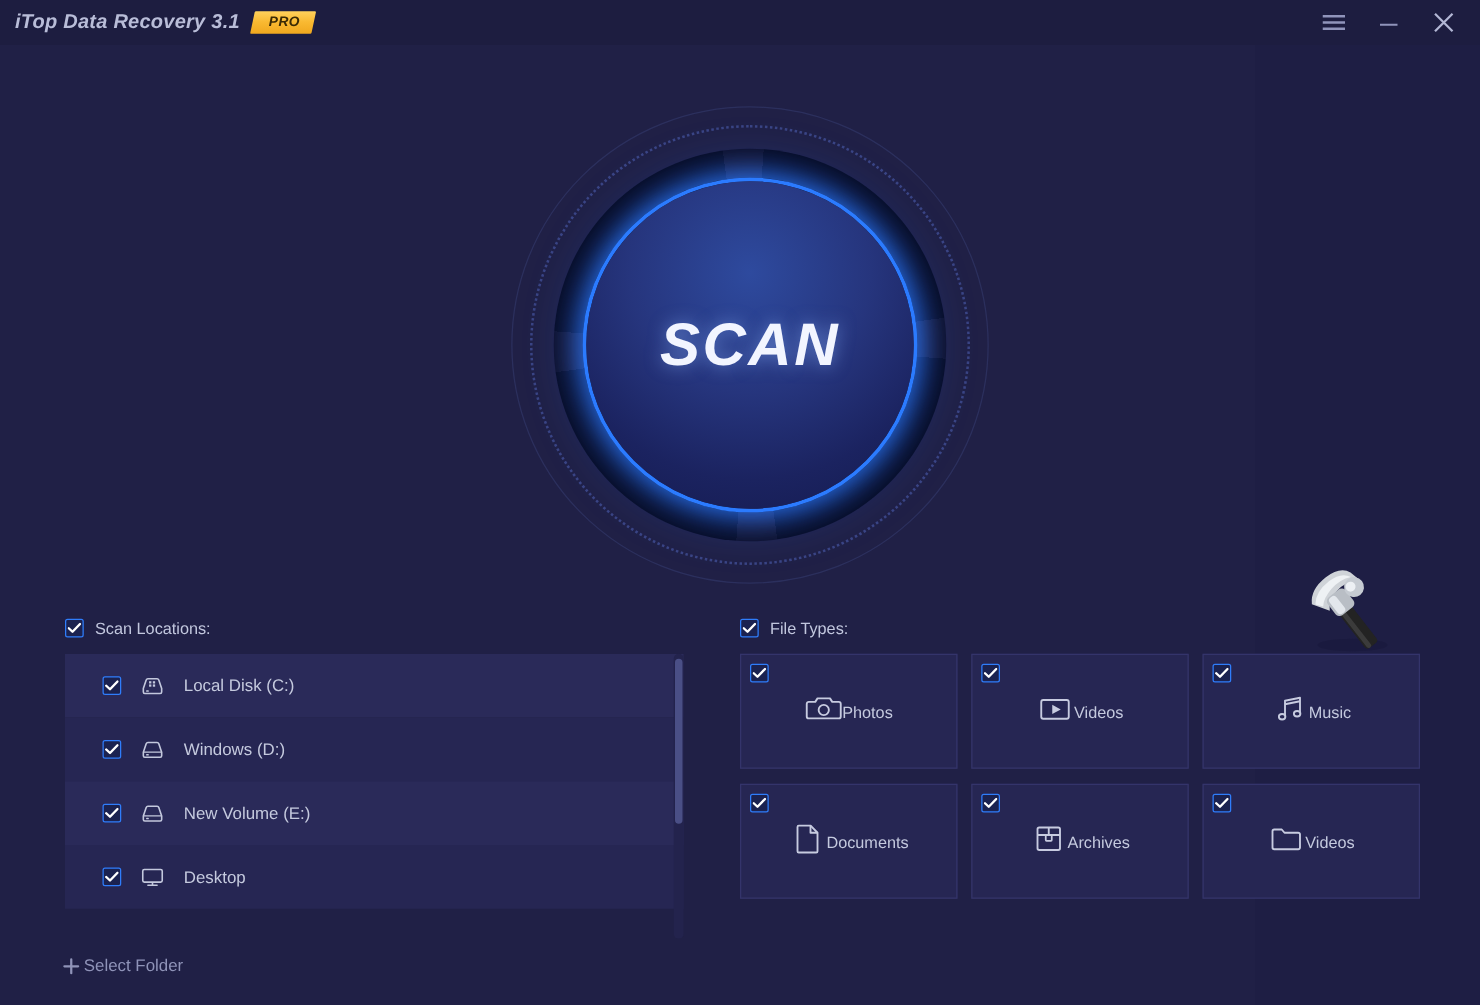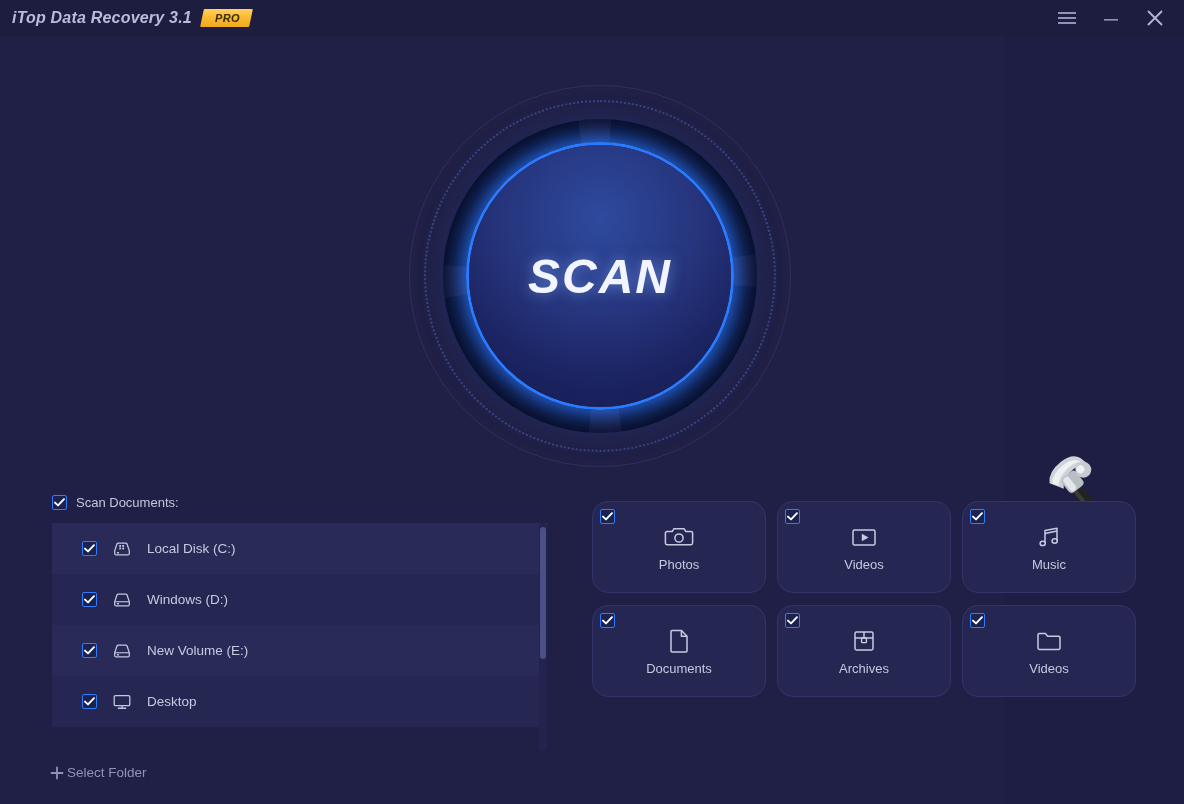--- a/index.html
+++ b/index.html
@@ -213,22 +213,22 @@
     margin-top: 10px;
     display: grid;
     grid-template-columns: repeat(3, 174px);
     grid-template-rows: 92px 92px;
     gap: 12px 11px;
   }
   .ft-card {
     position: relative;
     background: #262653;
     border: 1px solid #34346b;
-    border-radius: 16px;
-    display: flex; flex-direction: column;
+    border-radius: 0;
+    display: flex; flex-direction: row;
     align-items: center; justify-content: center;
     cursor: pointer;
   }
   .ft-card .cb { position: absolute; left: 7px; top: 7px; }
   .ft-icon { width: 30px; height: 30px; margin-bottom: 5px; display:block; }
   .ft-label { font-size: 13px; color: #c4c9de; }
 </style>
 </head>
 <body>
 
@@ -290,21 +290,21 @@
 
   <div class="lower">
 
     <div class="locations">
       <div class="section-head">
         <div class="cb">
           <svg width="11" height="9" viewBox="0 0 11 9">
               <path d="M1 4.6 L4 7.4 L10 1.2" stroke="#ffffff" stroke-width="1.9" fill="none" stroke-linecap="round" stroke-linejoin="round"></path>
             </svg>
         </div>
-        <div class="section-head-label">Scan Documents:</div>
+        <div class="section-head-label">Scan Locations:</div>
       </div>
 
       <div class="loc-list">
 
         <div class="loc-row alt">
           <div class="cb">
             <svg width="11" height="9" viewBox="0 0 11 9">
                 <path d="M1 4.6 L4 7.4 L10 1.2" stroke="#ffffff" stroke-width="1.9" fill="none" stroke-linecap="round" stroke-linejoin="round"></path>
               </svg>
           </div>
@@ -368,20 +368,28 @@
 
       <div class="select-folder">
         <svg class="plus-ico" viewBox="0 0 14 14">
           <path d="M7 1.5 V12.5 M1.5 7 H12.5" stroke="#8f93b8" stroke-width="1.8" stroke-linecap="round"></path>
         </svg>
         <div class="select-folder-label">Select Folder</div>
       </div>
     </div>
 
     <div class="filetypes">
+      <div class="section-head">
+        <div class="cb">
+          <svg width="11" height="9" viewBox="0 0 11 9">
+              <path d="M1 4.6 L4 7.4 L10 1.2" stroke="#ffffff" stroke-width="1.9" fill="none" stroke-linecap="round" stroke-linejoin="round"></path>
+            </svg>
+        </div>
+        <div class="section-head-label">File Types:</div>
+      </div>
 
       <div class="ft-grid">
 
         <div class="ft-card">
           <div class="cb">
             <svg width="11" height="9" viewBox="0 0 11 9">
                 <path d="M1 4.6 L4 7.4 L10 1.2" stroke="#ffffff" stroke-width="1.9" fill="none" stroke-linecap="round" stroke-linejoin="round"></path>
               </svg>
           </div>
           <svg class="ft-icon" viewBox="0 0 30 30">

